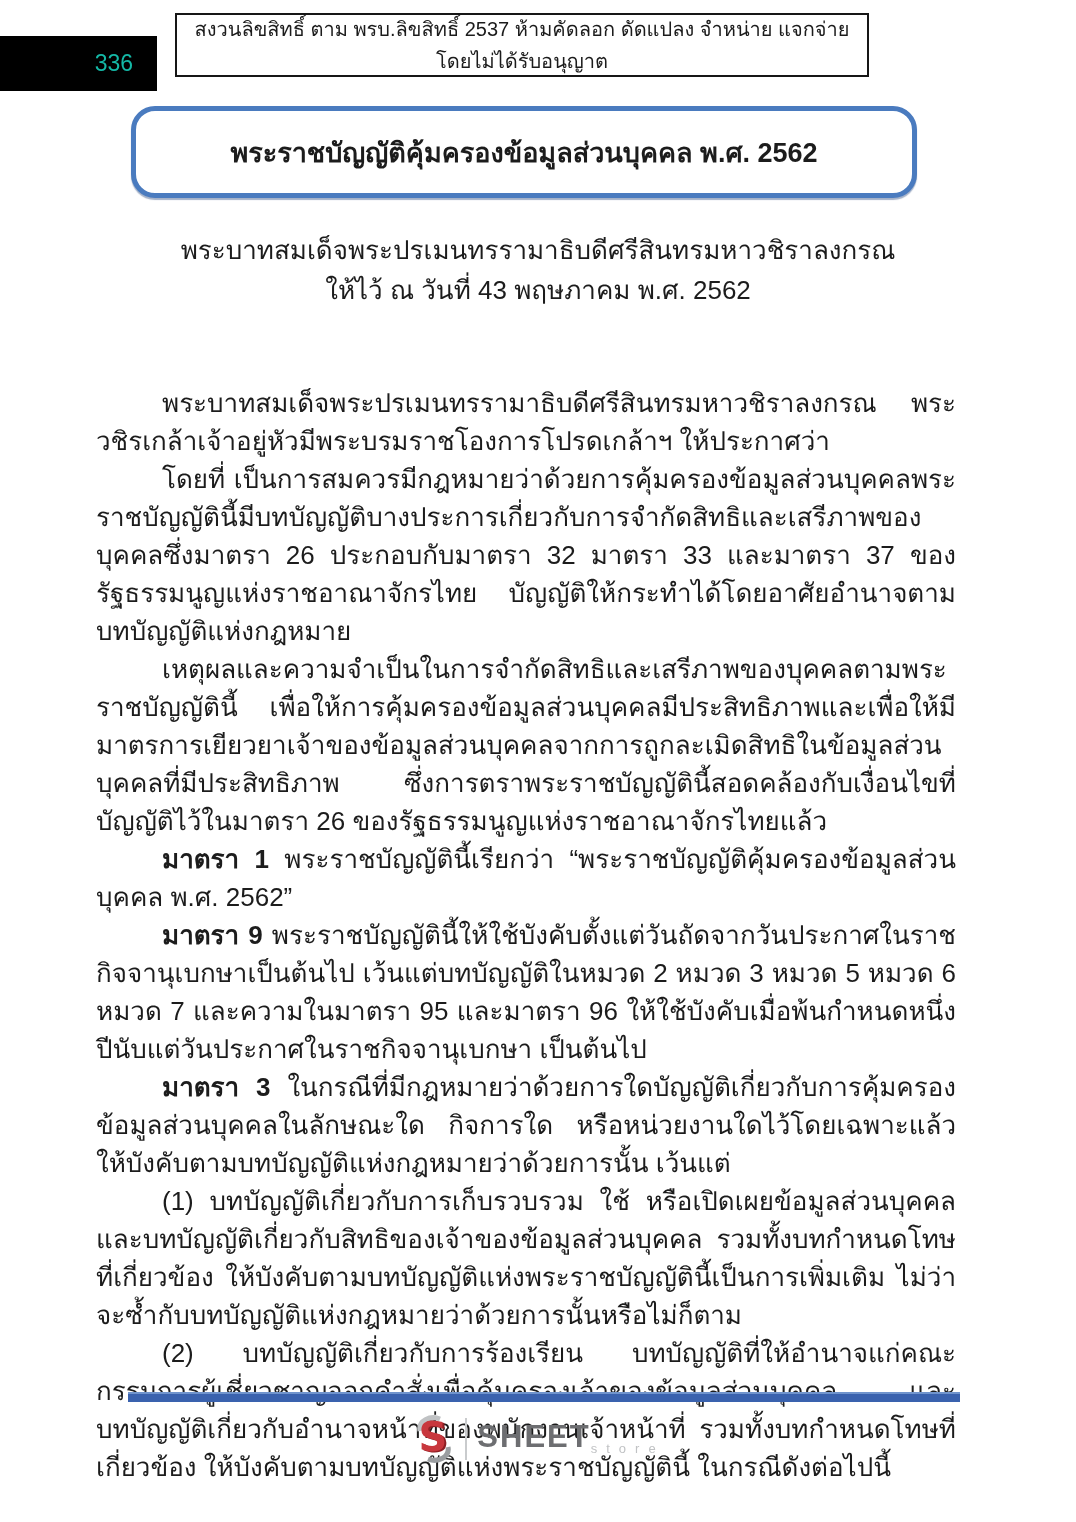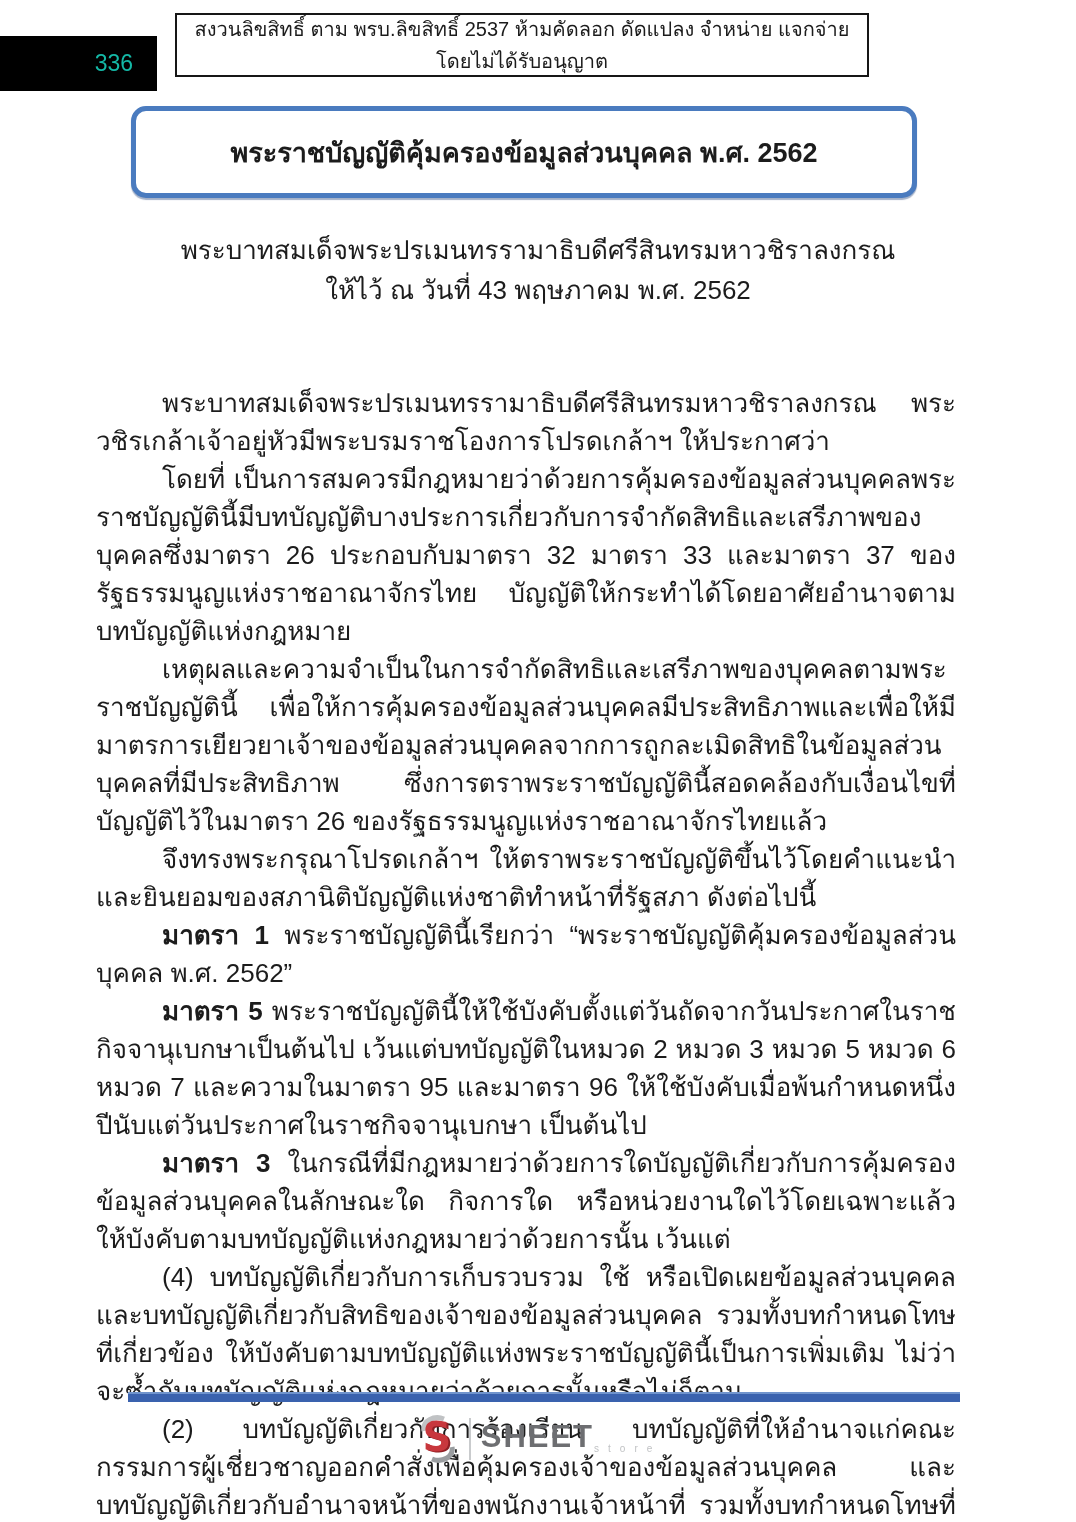--- a/index.html
+++ b/index.html
@@ -33,21 +33,21 @@
     font-size:20px;
     text-align:center;
     background:#fff;
   }
 
   
   .title-box {
     position:absolute; left:131px; top:106px;
     width:786px; height:92px;
     border:5px solid #4a7bbf;
-    border-radius:15px;
+    border-radius:24px;
     box-sizing:border-box;
     box-shadow:0 2px 1px rgba(54,82,134,0.45);
     background:#fff;
     display:flex; align-items:center; justify-content:center;
     font-size:27px; font-weight:bold;
     text-align:center;
   }
 
   
   .royal-preamble {
@@ -79,21 +79,21 @@
     display:flex; align-items:center; justify-content:center;
   }
   .logo-icon { width:46px; height:50px; margin-right:8px; }
   .logo-divider { width:2px; height:42px; background:#c9cbcd; margin-right:10px; }
   .logo-words { display:flex; flex-direction:row; }
   .logo-primary {
     font-size:31px; font-weight:bold; color:#6d6e71;
     letter-spacing:2px; line-height:30px;
   }
   .logo-secondary {
-    font-size:10px; color:#c0c2c4;
+    font-size:13px; color:#c0c2c4;
     letter-spacing:9px; line-height:15px; margin-top:19px;
   }
 </style>
 </head>
 <body>
 
 <div class="page">
 
   <div class="page-num-box">
     <span>336</span>
@@ -109,25 +109,24 @@
 
   <div class="royal-preamble">
     <div>พระบาทสมเด็จพระปรเมนทรรามาธิบดีศรีสินทรมหาวชิราลงกรณ</div>
     <div>ให้ไว้ ณ วันที่ 43 พฤษภาคม พ.ศ. 2562</div>
   </div>
 
   <div class="body-text">
     <p class="para"><span>พระบาทสมเด็จพระปรเมนทรรามาธิบดีศรีสินทรมหาวชิราลงกรณ พระวชิรเกล้าเจ้าอยู่หัวมีพระบรมราชโองการโปรดเกล้าฯ ให้ประกาศว่า</span></p>
     <p class="para"><span>โดยที่ เป็นการสมควรมีกฎหมายว่าด้วยการคุ้มครองข้อมูลส่วนบุคคลพระราชบัญญัตินี้มีบทบัญญัติบางประการเกี่ยวกับการจำกัดสิทธิและเสรีภาพของบุคคลซึ่งมาตรา 26 ประกอบกับมาตรา 32 มาตรา 33 และมาตรา 37 ของรัฐธรรมนูญแห่งราชอาณาจักรไทย บัญญัติให้กระทำได้โดยอาศัยอำนาจตามบทบัญญัติแห่งกฎหมาย</span></p>
     <p class="para"><span>เหตุผลและความจำเป็นในการจำกัดสิทธิและเสรีภาพของบุคคลตามพระราชบัญญัตินี้ เพื่อให้การคุ้มครองข้อมูลส่วนบุคคลมีประสิทธิภาพและเพื่อให้มีมาตรการเยียวยาเจ้าของข้อมูลส่วนบุคคลจากการถูกละเมิดสิทธิในข้อมูลส่วนบุคคลที่มีประสิทธิภาพ ซึ่งการตราพระราชบัญญัตินี้สอดคล้องกับเงื่อนไขที่บัญญัติไว้ในมาตรา 26 ของรัฐธรรมนูญแห่งราชอาณาจักรไทยแล้ว</span></p>
-    <p class="para"><span>จึงทรงพระกรุณาโปรดเกล้าฯ ให้ตราพระราชบัญญัติขึ้นไว้โดยคำแนะนำและยินยอมของสภานิติบัญญัติแห่งชาติทำหน้าที่รัฐสภา ดังต่อไปนี้</span></p>
     <p class="para"><b class="lead">มาตรา 1</b><span> พระราชบัญญัตินี้เรียกว่า “พระราชบัญญัติคุ้มครองข้อมูลส่วนบุคคล พ.ศ. 2562”</span></p>
-    <p class="para"><b class="lead">มาตรา 5</b><span> พระราชบัญญัตินี้ให้ใช้บังคับตั้งแต่วันถัดจากวันประกาศในราชกิจจานุเบกษาเป็นต้นไป เว้นแต่บทบัญญัติในหมวด 2 หมวด 3 หมวด 5 หมวด 6 หมวด 7 และความในมาตรา 95 และมาตรา 96 ให้ใช้บังคับเมื่อพ้นกำหนดหนึ่งปีนับแต่วันประกาศในราชกิจจานุเบกษา เป็นต้นไป</span></p>
+    <p class="para"><b class="lead">มาตรา 9</b><span> พระราชบัญญัตินี้ให้ใช้บังคับตั้งแต่วันถัดจากวันประกาศในราชกิจจานุเบกษาเป็นต้นไป เว้นแต่บทบัญญัติในหมวด 2 หมวด 3 หมวด 5 หมวด 6 หมวด 7 และความในมาตรา 95 และมาตรา 96 ให้ใช้บังคับเมื่อพ้นกำหนดหนึ่งปีนับแต่วันประกาศในราชกิจจานุเบกษา เป็นต้นไป</span></p>
     <p class="para"><b class="lead">มาตรา 3</b><span> ในกรณีที่มีกฎหมายว่าด้วยการใดบัญญัติเกี่ยวกับการคุ้มครองข้อมูลส่วนบุคคลในลักษณะใด กิจการใด หรือหน่วยงานใดไว้โดยเฉพาะแล้ว ให้บังคับตามบทบัญญัติแห่งกฎหมายว่าด้วยการนั้น เว้นแต่</span></p>
-    <p class="para"><span>(4) บทบัญญัติเกี่ยวกับการเก็บรวบรวม ใช้ หรือเปิดเผยข้อมูลส่วนบุคคล และบทบัญญัติเกี่ยวกับสิทธิของเจ้าของข้อมูลส่วนบุคคล รวมทั้งบทกำหนดโทษที่เกี่ยวข้อง ให้บังคับตามบทบัญญัติแห่งพระราชบัญญัตินี้เป็นการเพิ่มเติม ไม่ว่าจะซ้ำกับบทบัญญัติแห่งกฎหมายว่าด้วยการนั้นหรือไม่ก็ตาม</span></p>
+    <p class="para"><span>(1) บทบัญญัติเกี่ยวกับการเก็บรวบรวม ใช้ หรือเปิดเผยข้อมูลส่วนบุคคล และบทบัญญัติเกี่ยวกับสิทธิของเจ้าของข้อมูลส่วนบุคคล รวมทั้งบทกำหนดโทษที่เกี่ยวข้อง ให้บังคับตามบทบัญญัติแห่งพระราชบัญญัตินี้เป็นการเพิ่มเติม ไม่ว่าจะซ้ำกับบทบัญญัติแห่งกฎหมายว่าด้วยการนั้นหรือไม่ก็ตาม</span></p>
     <p class="para"><span>(2) บทบัญญัติเกี่ยวกับการร้องเรียน บทบัญญัติที่ให้อำนาจแก่คณะกรรมการผู้เชี่ยวชาญออกคำสั่งเพื่อคุ้มครองเจ้าของข้อมูลส่วนบุคคล และบทบัญญัติเกี่ยวกับอำนาจหน้าที่ของพนักงานเจ้าหน้าที่ รวมทั้งบทกำหนดโทษที่เกี่ยวข้อง ให้บังคับตามบทบัญญัติแห่งพระราชบัญญัตินี้ ในกรณีดังต่อไปนี้</span></p>
 
   </div>
 
   <div class="footer-rule"></div>
 
   <div class="footer-logo">
     <span class="logo-icon">
       <svg width="46" height="50" viewBox="0 0 46 50" xmlns="http://www.w3.org/2000/svg">
         <path d="M9 17 C7 7 19 1 29 5" stroke="#c0c2c4" stroke-width="5" fill="none"></path>

